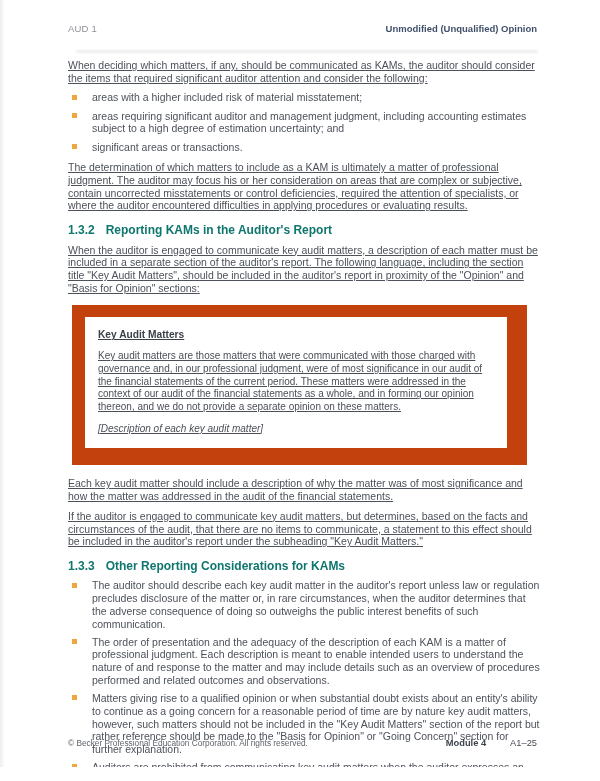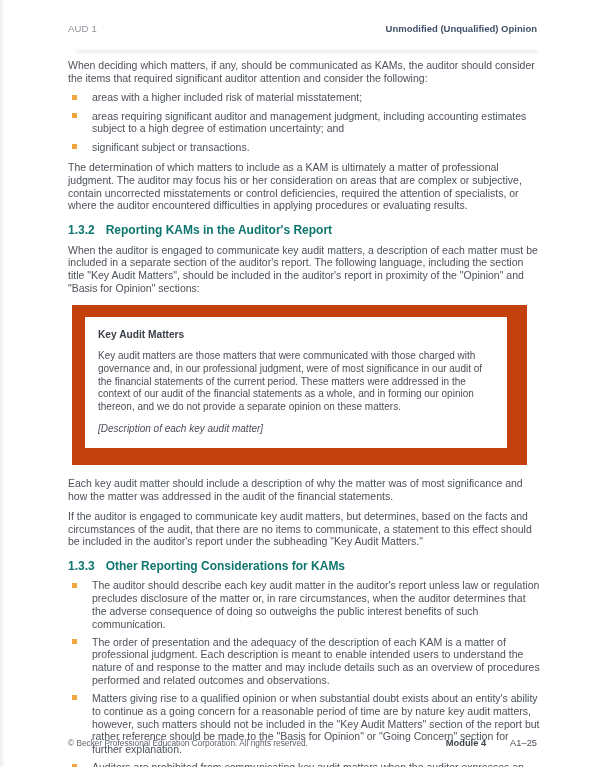--- a/index.html
+++ b/index.html
@@ -24,21 +24,21 @@
   .header {
     position:absolute; top:23px; left:68px; right:63px;
     display:flex; justify-content:space-between; align-items:baseline;
   }
   .header .course { font-size:9.5px; color:#8d9097; letter-spacing:.2px; }
   .header .topic  { font-size:9.5px; color:#41506a; font-weight:bold; }
   .content {
     position:absolute; top:59px; left:68px; width:472px;
     font-size:10.5px; line-height:1.21; color:#4c515a;
   }
-  .content p { margin:0 0 7px 0; }
+  .content p { margin:0 0 7px 0;text-decoration:underline; }
   ul.bullets { list-style:none; margin:1px 0 8px 0; padding:0; }
   ul.bullets li { position:relative; padding-left:24px; margin-bottom:5.5px; }
   .sq {
     position:absolute; left:4px; top:3.2px; width:5px; height:5px;
     background:#f0a53e; display:inline-block;
   }
   .h2 {
     margin:11px 0 6px 0; font-size:12px; font-weight:bold; color:#0f766e;
   }
   .h2 .num { margin-right:11px; }
@@ -85,21 +85,21 @@
       <li>
         <span class="sq"></span>
         <span>areas with a higher included risk of material misstatement;</span>
       </li>
       <li>
         <span class="sq"></span>
         <span>areas requiring significant auditor and management judgment, including accounting estimates subject to a high degree of estimation uncertainty; and</span>
       </li>
       <li>
         <span class="sq"></span>
-        <span>significant subject or transactions.</span>
+        <span>significant areas or transactions.</span>
       </li>
     </ul>
 
     <p>The determination of which matters to include as a KAM is ultimately a matter of professional judgment. The auditor may focus his or her consideration on areas that are complex or subjective, contain uncorrected misstatements or control deficiencies, required the attention of specialists, or where the auditor encountered difficulties in applying procedures or evaluating results.</p>
 
     <div class="h2">
       <span class="num">1.3.2</span><span>Reporting KAMs in the Auditor's Report</span>
     </div>
 
     <p>When the auditor is engaged to communicate key audit matters, a description of each matter must be included in a separate section of the auditor's report. The following language, including the section title "Key Audit Matters", should be included in the auditor's report in proximity of the "Opinion" and "Basis for Opinion" sections:</p>

